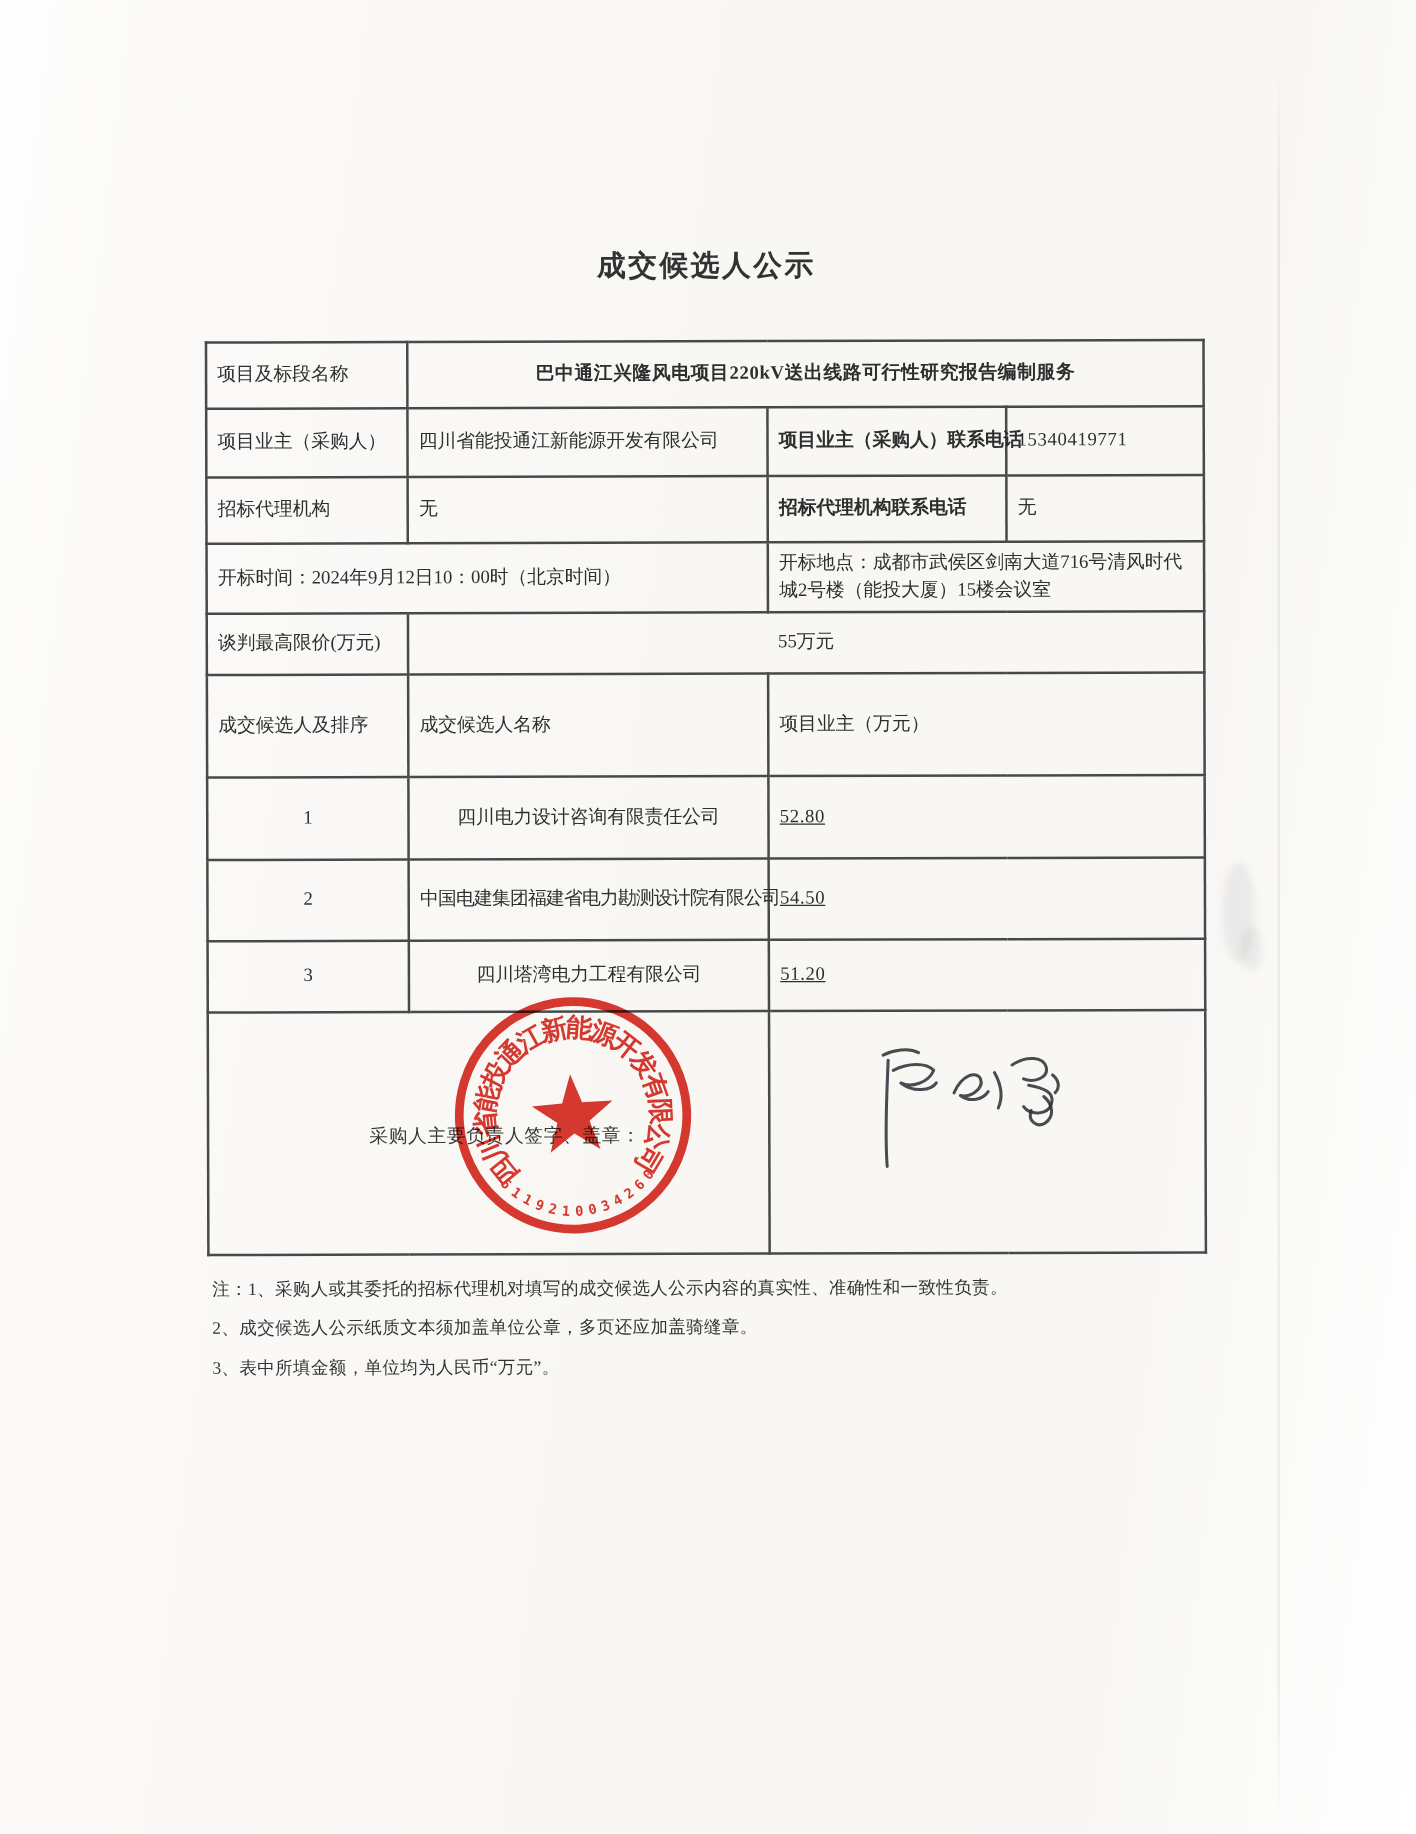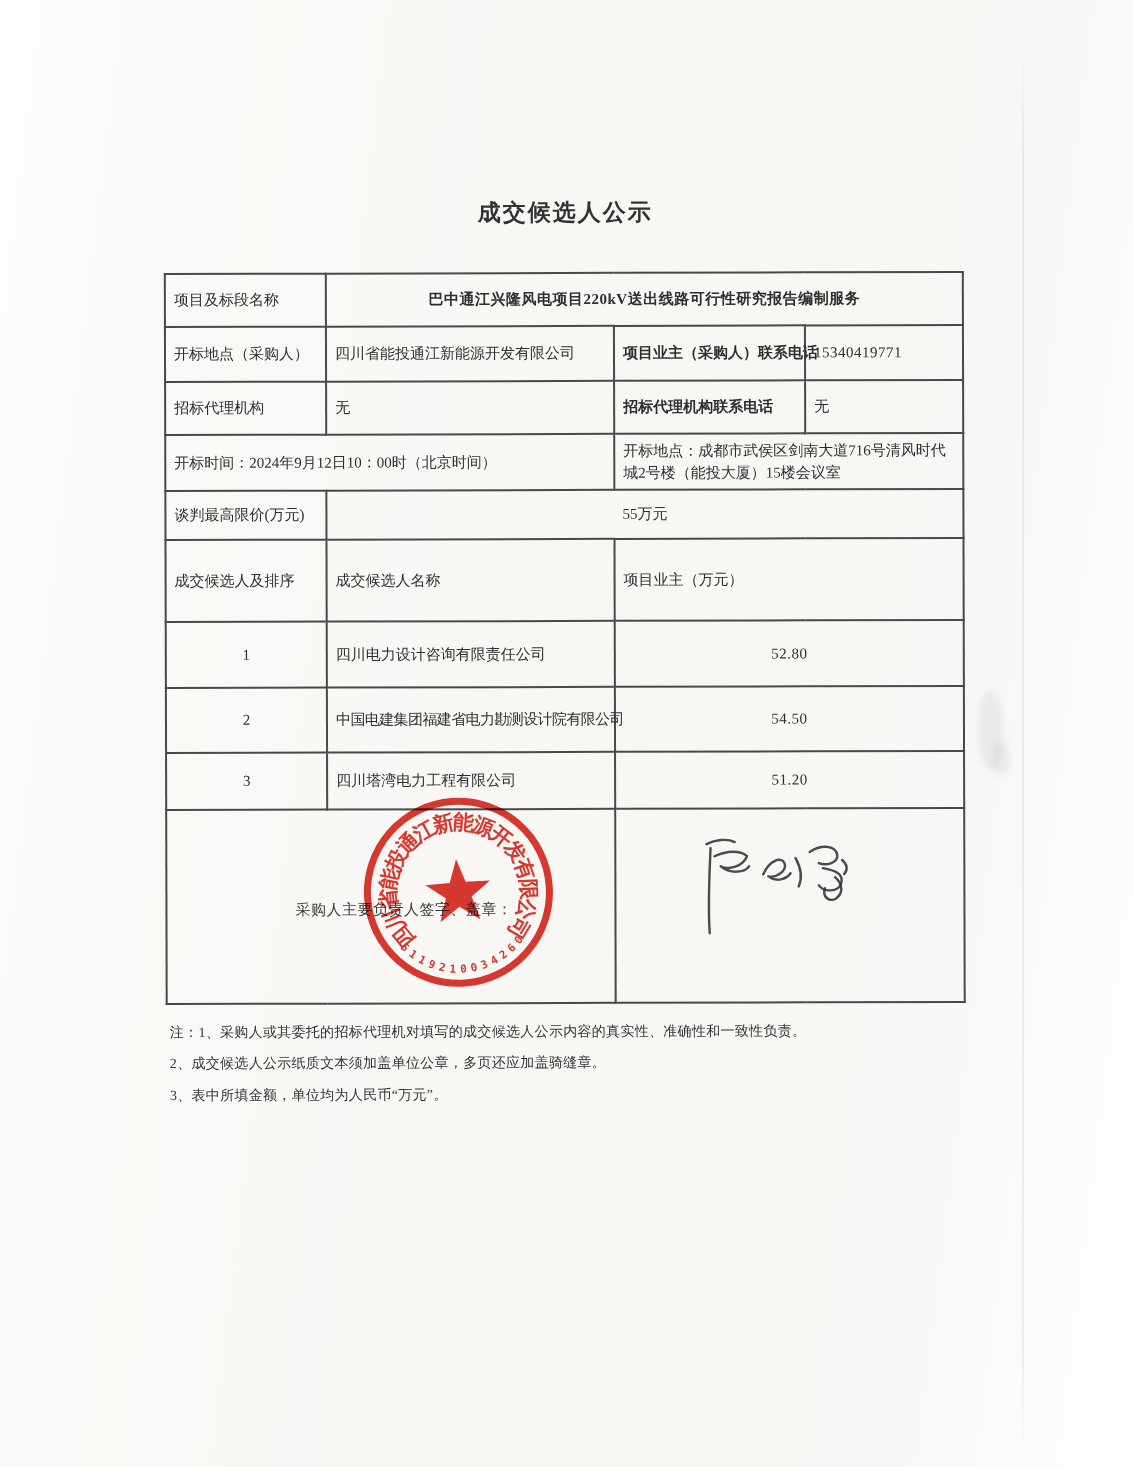--- a/index.html
+++ b/index.html
@@ -39,24 +39,24 @@
     overflow:visible;
   }
   tr.r1{height:53px} tr.r2{height:55px} tr.r3{height:53px} tr.r4{height:56px}
   tr.r5{height:49px} tr.r6{height:82px} tr.r7{height:66px} tr.r8{height:65px}
   tr.r9{height:57px} tr.r10{height:194px}
   .c{text-align:center;}
   .proj-value{font-weight:bold; font-size:15.5px; letter-spacing:0.5px;}
   .num{font-size:16px; letter-spacing:0.5px;}
   .phone-label{font-size:14.5px; padding:2px 4px; white-space:nowrap;font-weight:bold;}
   .addr{font-size:14.5px; padding:4px 8px; line-height:1.55;margin-left:24px;}
-  .name-cell{white-space:nowrap; font-size:14.5px; padding:2px 2px;}
+  .name-cell{white-space:nowrap; text-align:center; font-size:14.5px; padding:2px 2px;}
   .name-cell.tight{letter-spacing:-0.6px;}
   .rank-cell{text-align:center; font-size:15px;}
-  .price-cell{text-align:center; font-size:16px; letter-spacing:0.5px;}
+  .price-cell{font-size:16px; letter-spacing:0.5px;text-decoration:underline;}
   .hdr{text-align:left; font-size:15.5px;}
   .sign-cell{position:relative;}
   .sign-label{
     position:absolute; left:128px; top:88px; white-space:nowrap;
     font-size:15px; color:#3a3a3a; letter-spacing:0.5px;
   }
   
   .stamp{
     position:absolute; left:191px; top:-18px; width:200px; height:200px;
     mix-blend-mode:multiply; opacity:0.93; transform:rotate(-4deg);
@@ -87,21 +87,21 @@
           <col style="width:288px">
           <col style="width:191px">
           <col style="width:158px">
         </colgroup>
       <tbody>
           <tr class="r1">
         <td>项目及标段名称</td>
         <td colspan="3" class="c proj-value">巴中通江兴隆风电项目220kV送出线路可行性研究报告编制服务</td>
       </tr>
       <tr class="r2">
-        <td>开标地点（采购人）</td>
+        <td>项目业主（采购人）</td>
         <td>四川省能投通江新能源开发有限公司</td>
         <td class="phone-label">项目业主（采购人）联系电话</td>
         <td class="num">15340419771</td>
       </tr>
       <tr class="r3">
         <td>招标代理机构</td>
         <td>无</td>
         <td class="phone-label">招标代理机构联系电话</td>
         <td>无</td>
       </tr>

